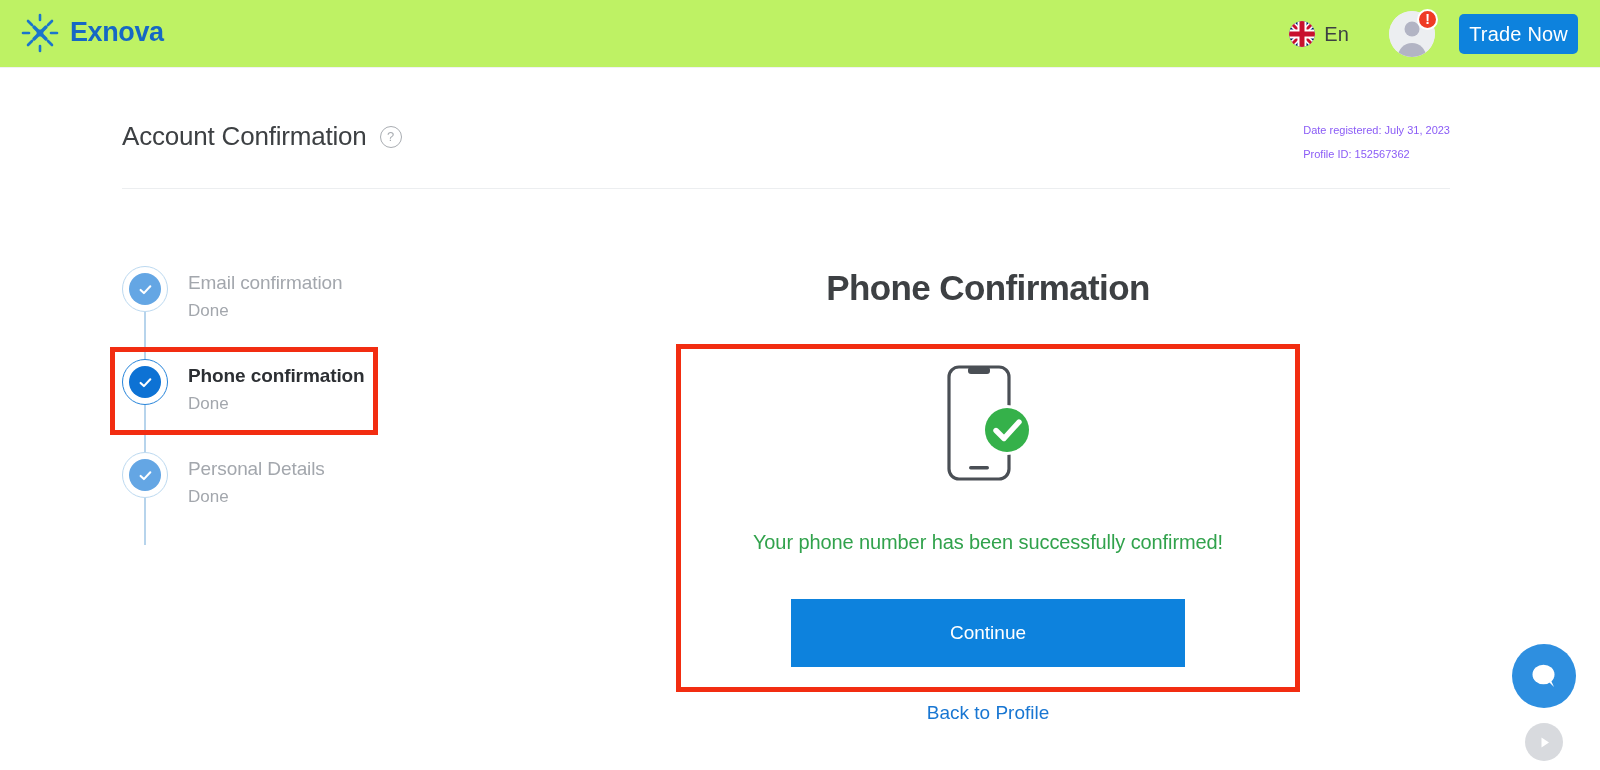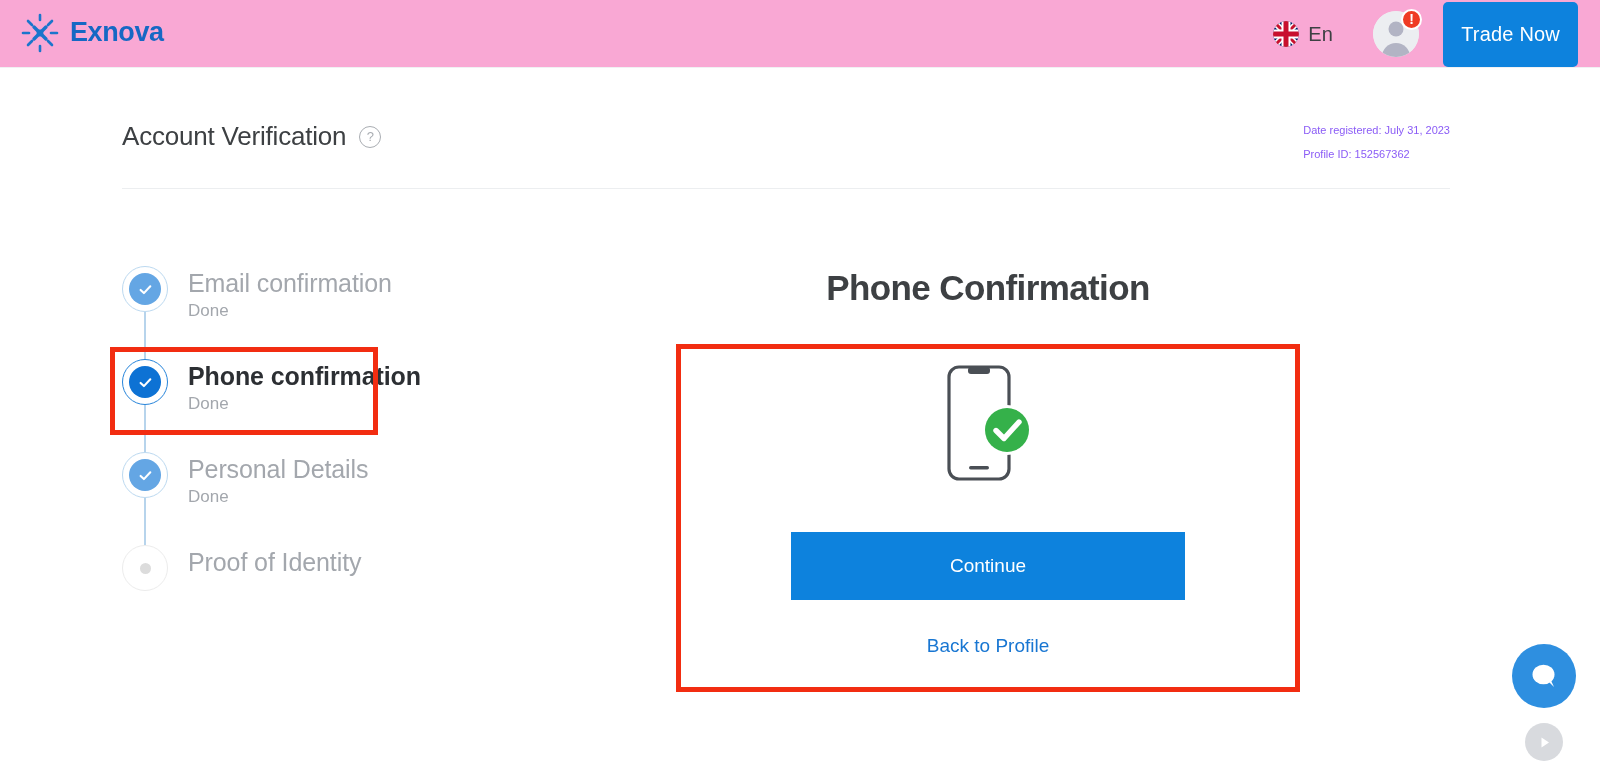--- a/index.html
+++ b/index.html
@@ -16,21 +16,21 @@
     color: #2c2f33;
     position: relative;
   }
 
   
   .header {
     position: absolute;
     top: 0; left: 0;
     width: 1600px;
     height: 68px;
-    background: #f9a8d4;
+    background: #bef264;
     border-bottom: 1px solid #f0f1f3;
     display: flex;
     align-items: center;
     z-index: 20;
   }
 
   .logo-wrap {
     position: absolute;
     left: 20px;
     top: 12px;
@@ -107,22 +107,22 @@
     line-height: 17px;
     text-align: center;
   }
 
   .trade-btn {
     background: #0d82dd;
     color: #ffffff;
     font-size: 20px;
     border: none;
     border-radius: 5px;
-    padding: 0 18px;
-    height: 65px;
+    padding: 0 10px;
+    height: 40px;
     cursor: pointer;
     font-family: inherit;
     letter-spacing: 0.2px;
   }
 
   
   .page {
     position: absolute;
     top: 68px; left: 0;
     width: 1600px;
@@ -235,21 +235,21 @@
 
   .pending-dot {
     width: 11px; height: 11px;
     border-radius: 50%;
     background: #dcdcdc;
   }
 
   .step-text { padding-top: 3px; }
 
   .step-label {
-    font-size: 25px;
+    font-size: 19px;
     color: #a3a7ad;
     line-height: 28px;
     letter-spacing: -0.1px;
   }
   .step.active .step-label { color: #2c2f33; font-weight: bold; }
 
   .step-status {
     font-size: 17px;
     color: #a3a7ad;
     line-height: 28px;
@@ -404,21 +404,21 @@
       <div class="avatar-badge">!</div>
     </div>
 
     <button class="trade-btn">Trade Now</button>
   </div>
 </div>
 
 <div class="page">
 
   <div class="section-head">
-    <span class="section-title">Account Verification</span>
+    <span class="section-title">Account Confirmation</span>
     <span class="help-icon">?</span>
   </div>
 
   <div class="meta">
     <div>Date registered: July 31, 2023</div>
     <div>Profile ID: 152567362</div>
   </div>
 
   <div class="divider"></div>
 
@@ -465,50 +465,39 @@
           </svg>
         </div>
       </div>
       <div class="step-line"></div>
       <div class="step-text">
         <div class="step-label">Personal Details</div>
         <div class="step-status">Done</div>
       </div>
     </div>
 
-    <div class="step pending">
-      <div class="step-marker">
-        <div class="ring"></div>
-        <div class="inner">
-          <div class="pending-dot"></div>
-        </div>
-      </div>
-      <div class="step-text">
-        <div class="step-label">Proof of Identity</div>
-        <div class="step-status"></div>
-      </div>
-    </div>
 
   </div>
 
   <div class="panel">
 
     <div class="panel-title">Phone Confirmation</div>
 
     <div class="phone-illustration">
       <svg width="110" height="125" viewBox="0 0 110 125">
         <rect x="16" y="5" width="60" height="112" rx="10" ry="10" fill="#ffffff" stroke="#4a4f55" stroke-width="3.2"></rect>
         <path d="M38 5 h16 a3 3 0 0 1 3 3 v1 a3 3 0 0 1 -3 3 h-16 a3 3 0 0 1 -3 -3 v-1 a3 3 0 0 1 3 -3 z" fill="#4a4f55"></path>
         <rect x="36" y="104" width="20" height="3.4" rx="1.7" fill="#4a4f55"></rect>
         <circle cx="74" cy="68" r="25" fill="#ffffff"></circle>
         <circle cx="74" cy="68" r="22" fill="#35b14a"></circle>
         <path d="M63 68.5 L71 76.5 L86 60" stroke="#ffffff" stroke-width="5.4" fill="none" stroke-linecap="round" stroke-linejoin="round"></path>
       </svg>
     </div>
 
+    <div class="success-msg">Your phone number has been successfully confirmed!</div>
 
     <button class="continue-btn">Continue</button>
 
     <a class="back-link">Back to Profile</a>
   </div>
 
   <div class="chat-btn">
     <svg width="30" height="28" viewBox="0 0 30 28">
       <ellipse cx="14.5" cy="12.5" rx="11" ry="9.8" fill="#ffffff"></ellipse>
       <path d="M19 19 L25 25 L21.5 17.5 z" fill="#ffffff"></path>

